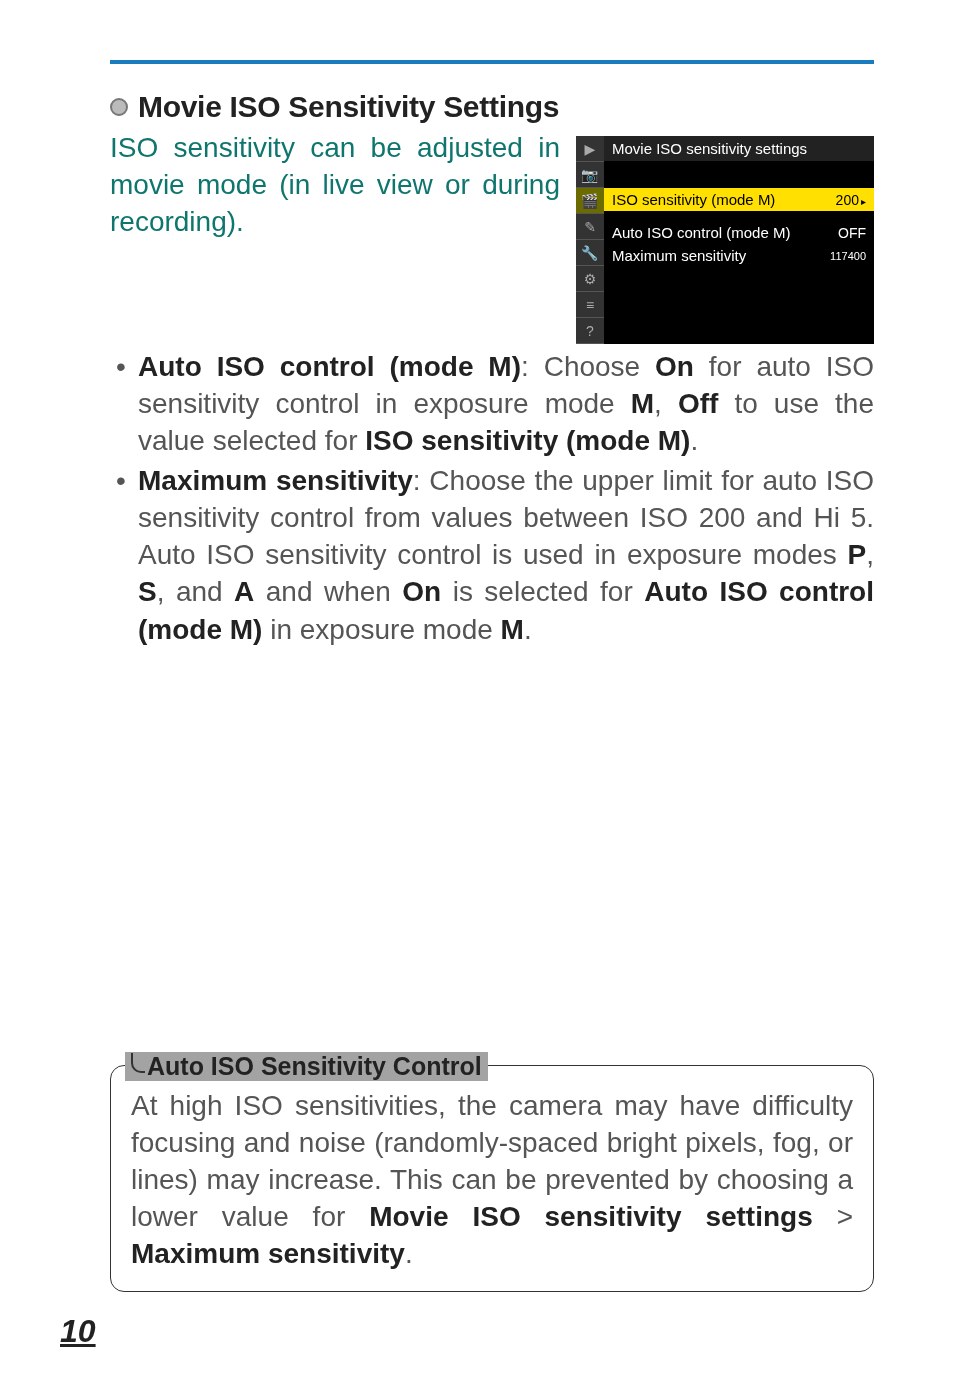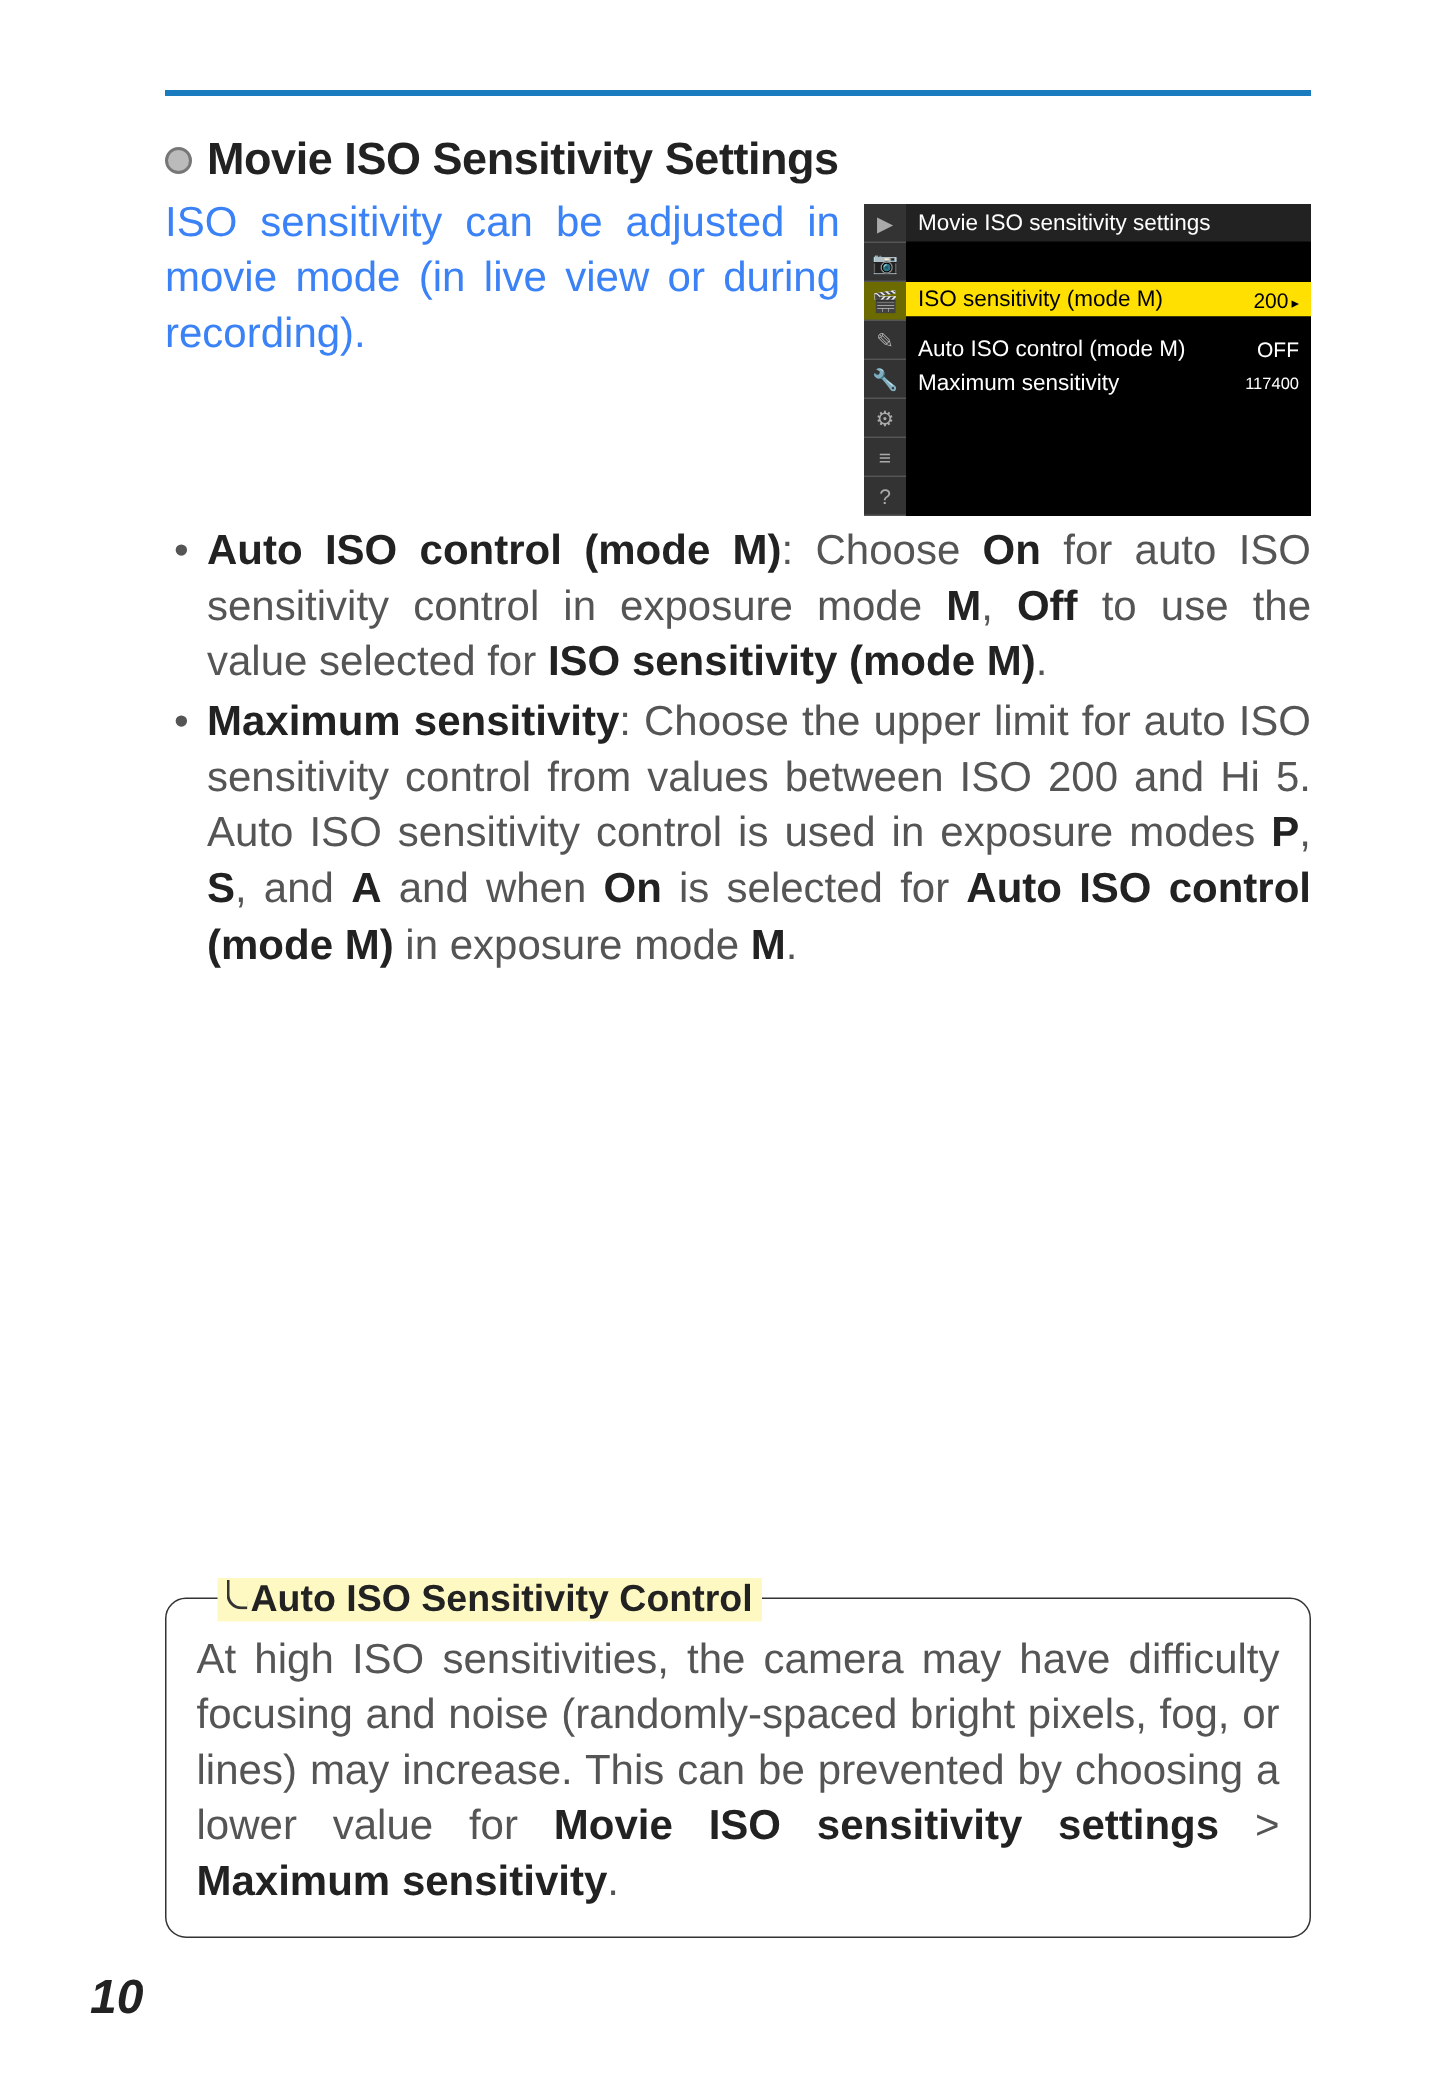--- a/index.html
+++ b/index.html
@@ -39,21 +39,21 @@
     font-size: 30px;
     letter-spacing: -0.3px;
   }
   .content-row {
     display: flex;
     gap: 16px;
     align-items: flex-start;
   }
   .intro-text {
     font-size: 28px;
-    color: #3b82f6;
+    color: #0f766e;
     line-height: 1.32;
     text-align: justify;
     flex: 1;
   }
   .camera-screen {
     width: 298px;
     background: #000;
     flex-shrink: 0;
     margin-top: 6px;
     font-family: Arial, sans-serif;
@@ -131,22 +131,22 @@
     left: 110px;
     right: 80px;
     bottom: 96px;
     border: 1px solid #333;
     border-radius: 14px;
     padding: 22px 20px 18px 20px;
   }
   .note-title-wrap {
     position: absolute;
     top: -14px;
-    left: 34px;
-    background: #fef9c3;
+    left: 14px;
+    background: #a3a3a3;
     padding: 0 6px;
     display: flex;
     align-items: center;
   }
   .note-deco {
     width: 14px;
     height: 20px;
     border-left: 2px solid #333;
     border-bottom: 2px solid #333;
     border-bottom-left-radius: 10px;
@@ -165,20 +165,21 @@
     text-align: justify;
   }
   .page-num {
     position: absolute;
     left: 60px;
     bottom: 38px;
     font-style: italic;
     font-weight: 700;
     font-size: 32px;
     color: #222;
+    text-decoration: underline;
   }
 </style>
 </head>
 <body>
 
 <div class="topline"></div>
 
 <div class="heading-row">
   <div class="bullet-disc"></div>
   <div class="section-title">Movie ISO Sensitivity Settings</div>

